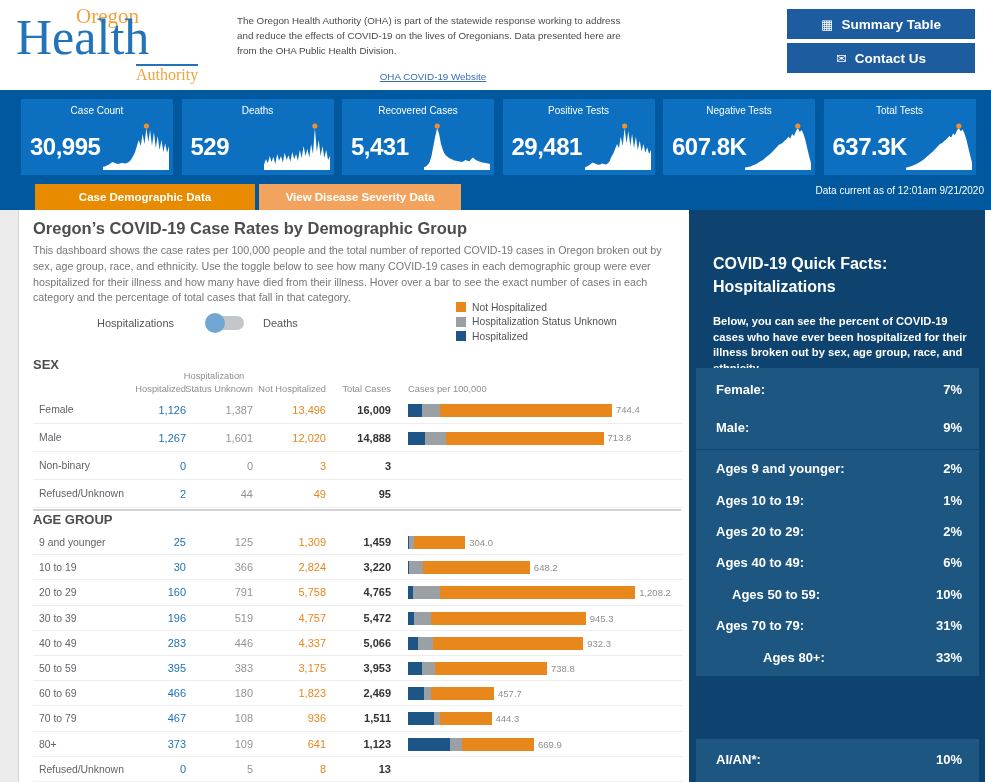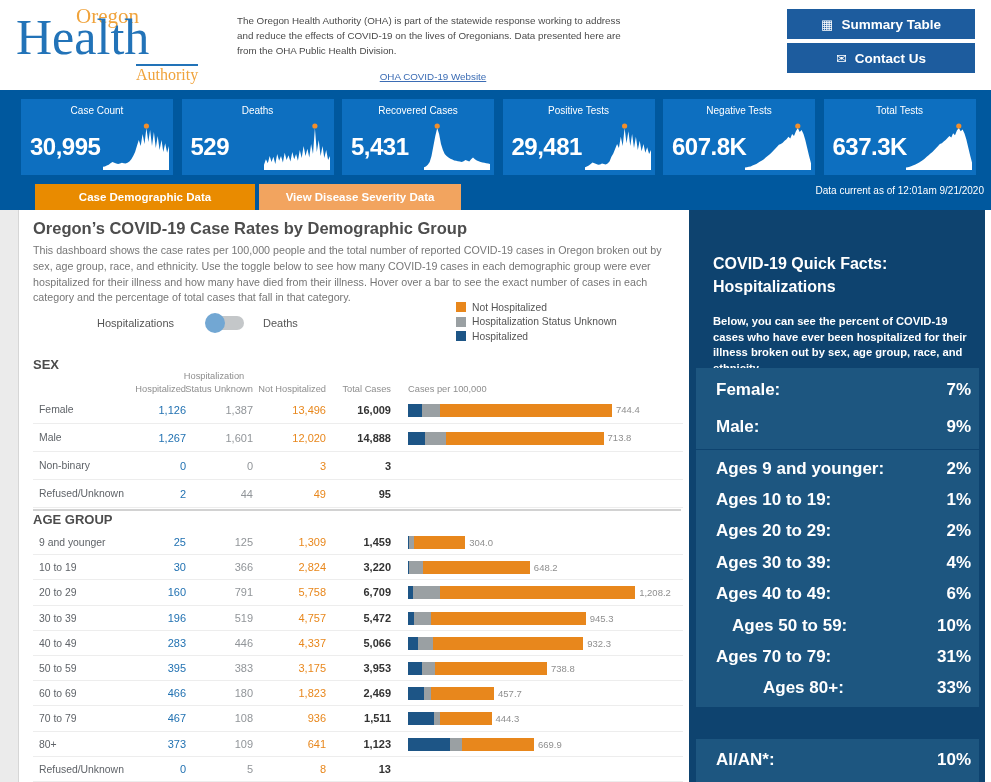--- a/index.html
+++ b/index.html
@@ -73,21 +73,21 @@
   .cv4 { left:278px; width:80px; color:#333; font-weight:bold; }
   .bar { position:absolute; left:375px; height:13px; display:flex; }
   .seg { height:13px; }
   .rate-lab { position:absolute; font-size:9.5px; color:#8f8f8f; }
 
   
   .sidebar { position:absolute; left:689px; top:210px; width:296px; height:572px; background:#0e436f; color:#fff; }
   .sb-title { position:absolute; left:24px; top:42px; width:230px; font-size:16px; font-weight:bold; line-height:1.45; }
   .sb-desc { position:absolute; left:24px; top:104px; width:268px; font-size:11.2px; font-weight:bold; line-height:1.4; }
   .sb-box { position:absolute; left:7px; width:283px; background:#1d5680; padding:3px 0; }
-  .fact { display:flex; justify-content:space-between; align-items:center; padding:0 8px 0 20px; font-size:17px; font-weight:bold; }
+  .fact { display:flex; justify-content:space-between; align-items:center; padding:0 17px 0 20px; font-size:13px; font-weight:bold; }
   .right-strip { position:absolute; left:985px; top:210px; width:6px; height:572px; background:#fff; }
 </style>
 </head>
 <body>
 
 <div id="app">
 
   <div class="header">
     <div class="logo">
       <span class="logo-top">Oregon</span>
@@ -274,21 +274,21 @@
             <span class="seg" style="width: 13.8513px; background: rgb(154, 160, 163);"></span>
             <span class="seg" style="width: 106.875px; background: rgb(232, 135, 28);"></span>
           </div>
           <span class="rate-lab" style="left: 500.862px; line-height: 25.2px;">648.2</span>
         </div>
         <div class="trow" style="top: 370.4px; height: 25.2px;">
           <span class="rlabel" style="line-height: 25.2px;">20 to 29</span>
           <span class="cval cv1" style="line-height: 25.2px;">160</span>
           <span class="cval cv2" style="line-height: 25.2px;">791</span>
           <span class="cval cv3" style="line-height: 25.2px;">5,758</span>
-          <span class="cval cv4" style="line-height: 25.2px;">6,709</span>
+          <span class="cval cv4" style="line-height: 25.2px;">4,765</span>
           <div class="bar" style="top: 6.1px;">
             <span class="seg" style="width: 5.417px; background: rgb(29, 85, 134);"></span>
             <span class="seg" style="width: 26.7803px; background: rgb(154, 160, 163);"></span>
             <span class="seg" style="width: 194.944px; background: rgb(232, 135, 28);"></span>
           </div>
           <span class="rate-lab" style="left: 606.142px; line-height: 25.2px;">1,208.2</span>
         </div>
         <div class="trow" style="top: 395.6px; height: 25.2px;">
           <span class="rlabel" style="line-height: 25.2px;">30 to 39</span>
           <span class="cval cv1" style="line-height: 25.2px;">196</span>
@@ -398,24 +398,20 @@
           </div>
           <div class="fact" style="height: 31.4px; gap: 42px;">
             <span class="fact-label">Ages 10 to 19:</span>
             <span class="fact-value">1%</span>
           </div>
           <div class="fact" style="height: 31.4px;">
             <span class="fact-label">Ages 20 to 29:</span>
             <span class="fact-value">2%</span>
           </div>
           <div class="fact" style="height: 31.4px;">
-            <span class="fact-label">Ages 30 to 39:</span>
-            <span class="fact-value">4%</span>
-          </div>
-          <div class="fact" style="height: 31.4px;">
             <span class="fact-label">Ages 40 to 49:</span>
             <span class="fact-value">6%</span>
           </div>
           <div class="fact" style="height: 31.4px; margin-left: 16px;">
             <span class="fact-label">Ages 50 to 59:</span>
             <span class="fact-value">10%</span>
           </div>
           <div class="fact" style="height: 31.4px;">
             <span class="fact-label">Ages 70 to 79:</span>
             <span class="fact-value">31%</span>

